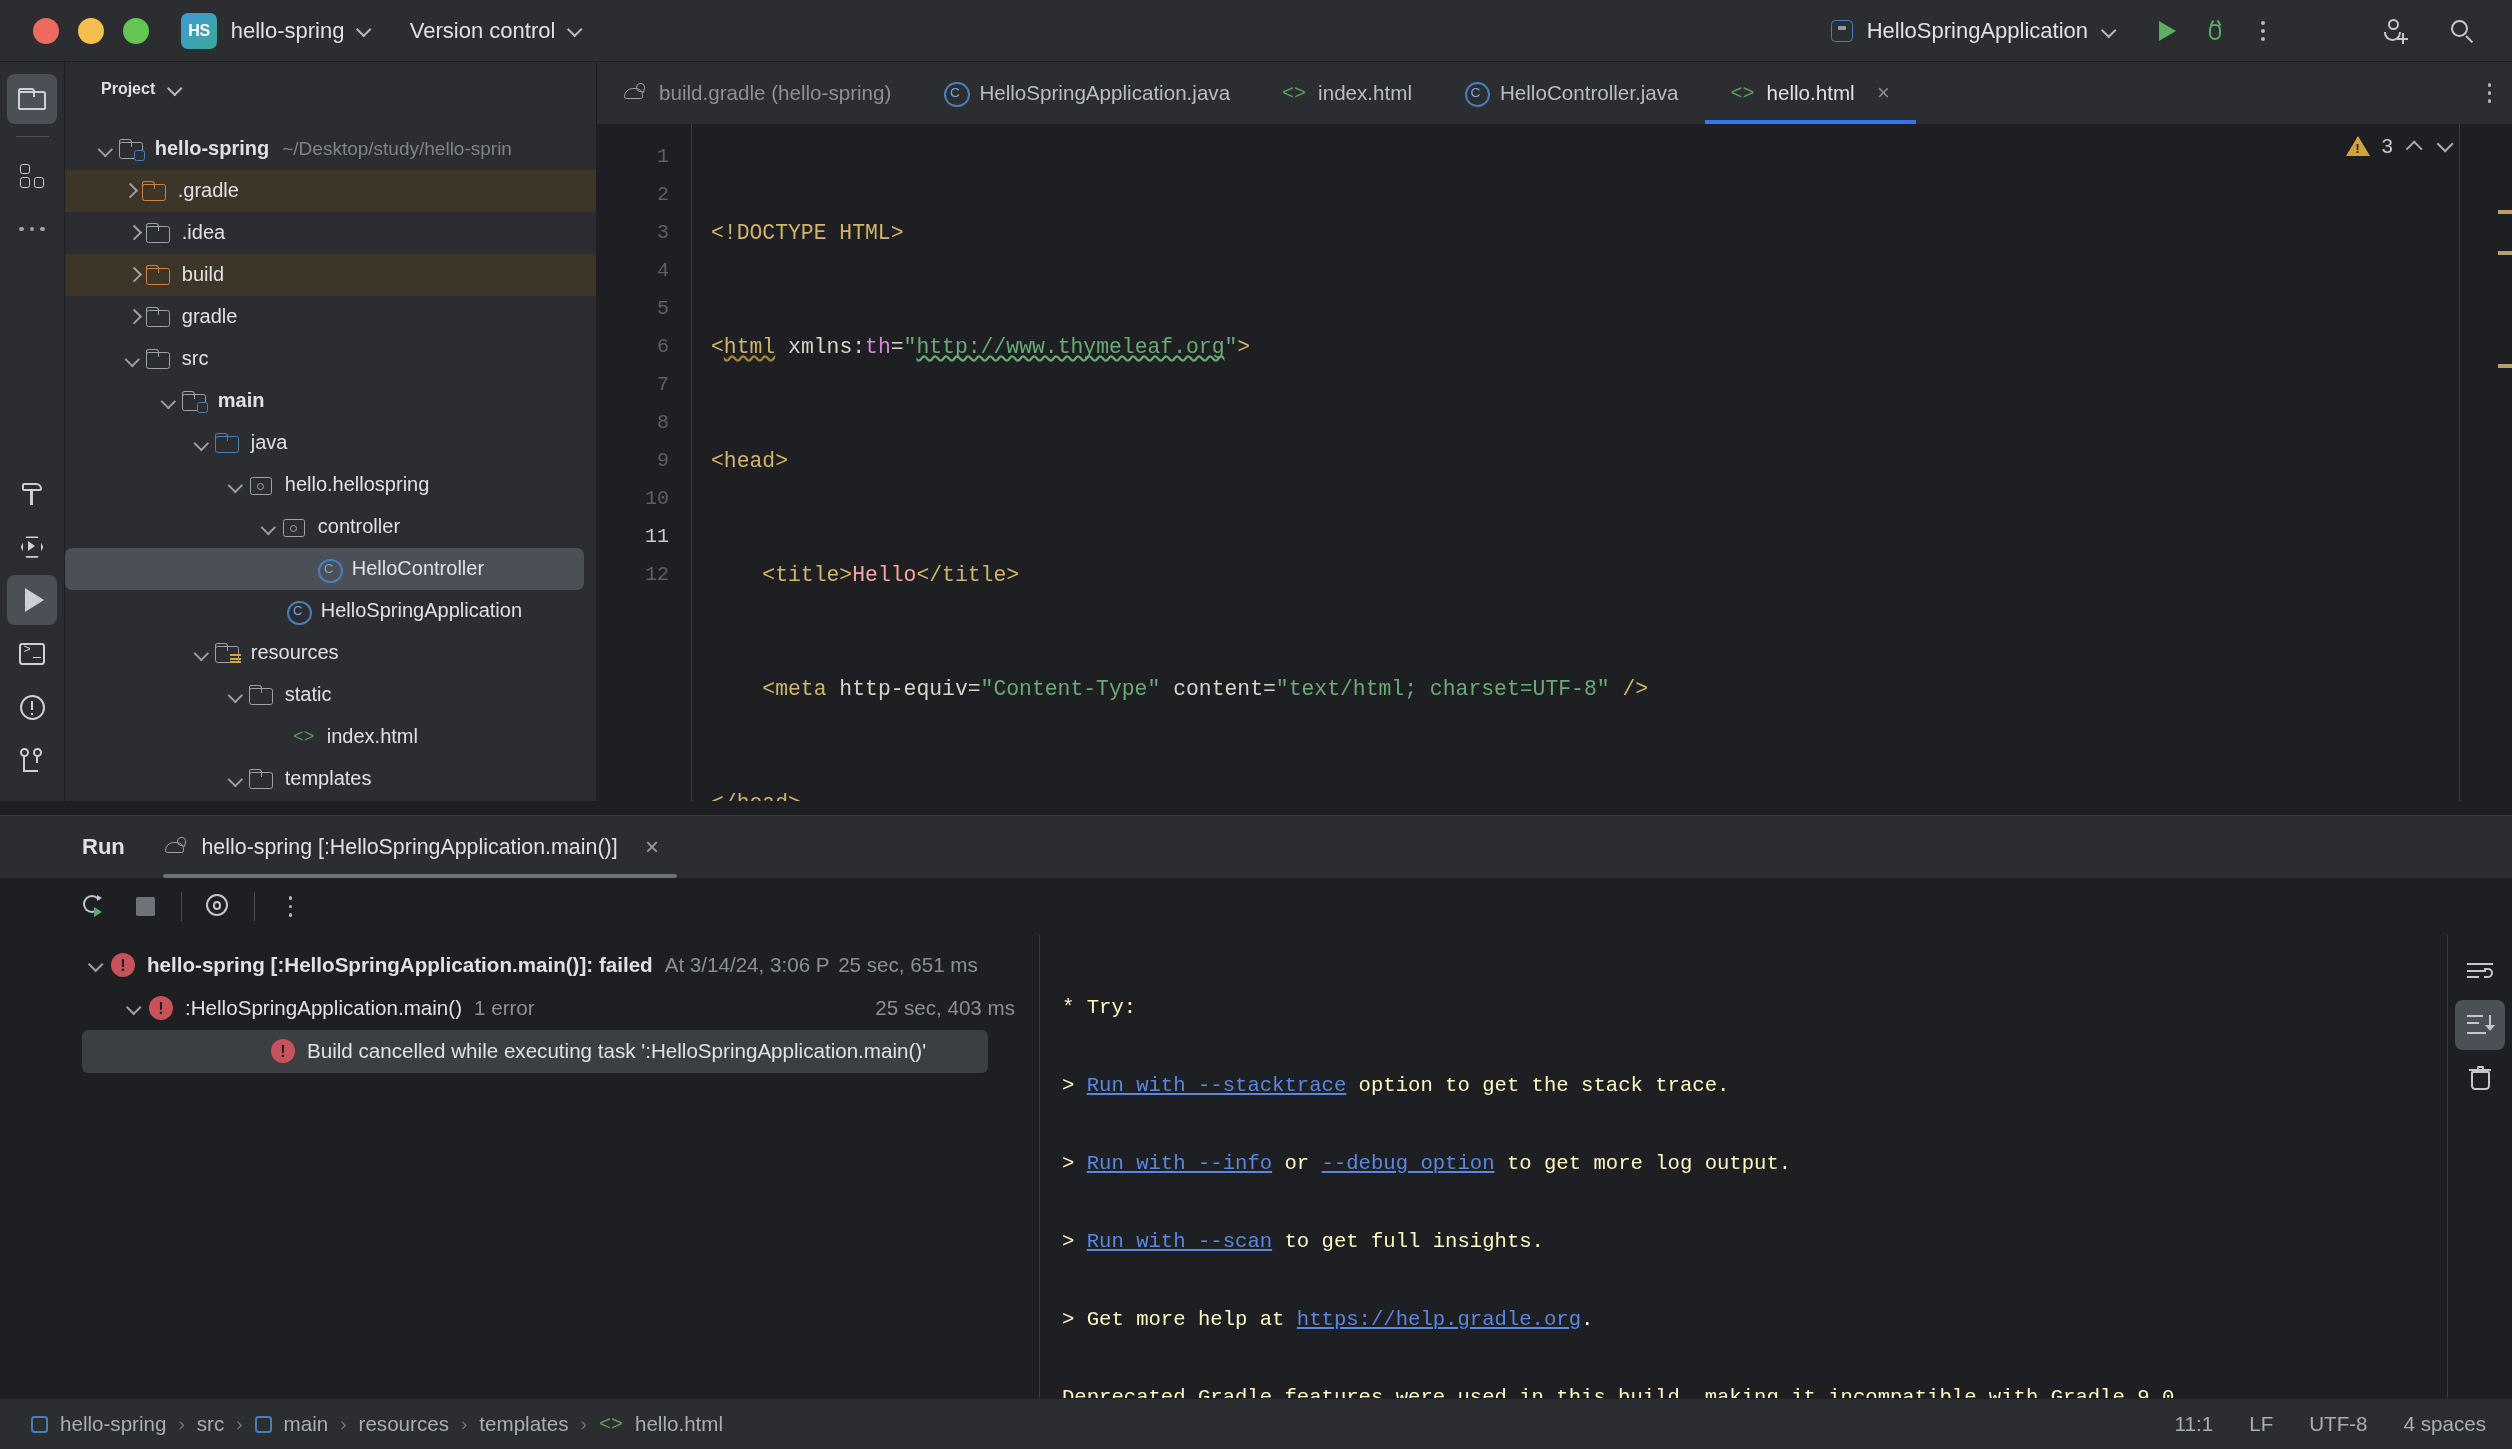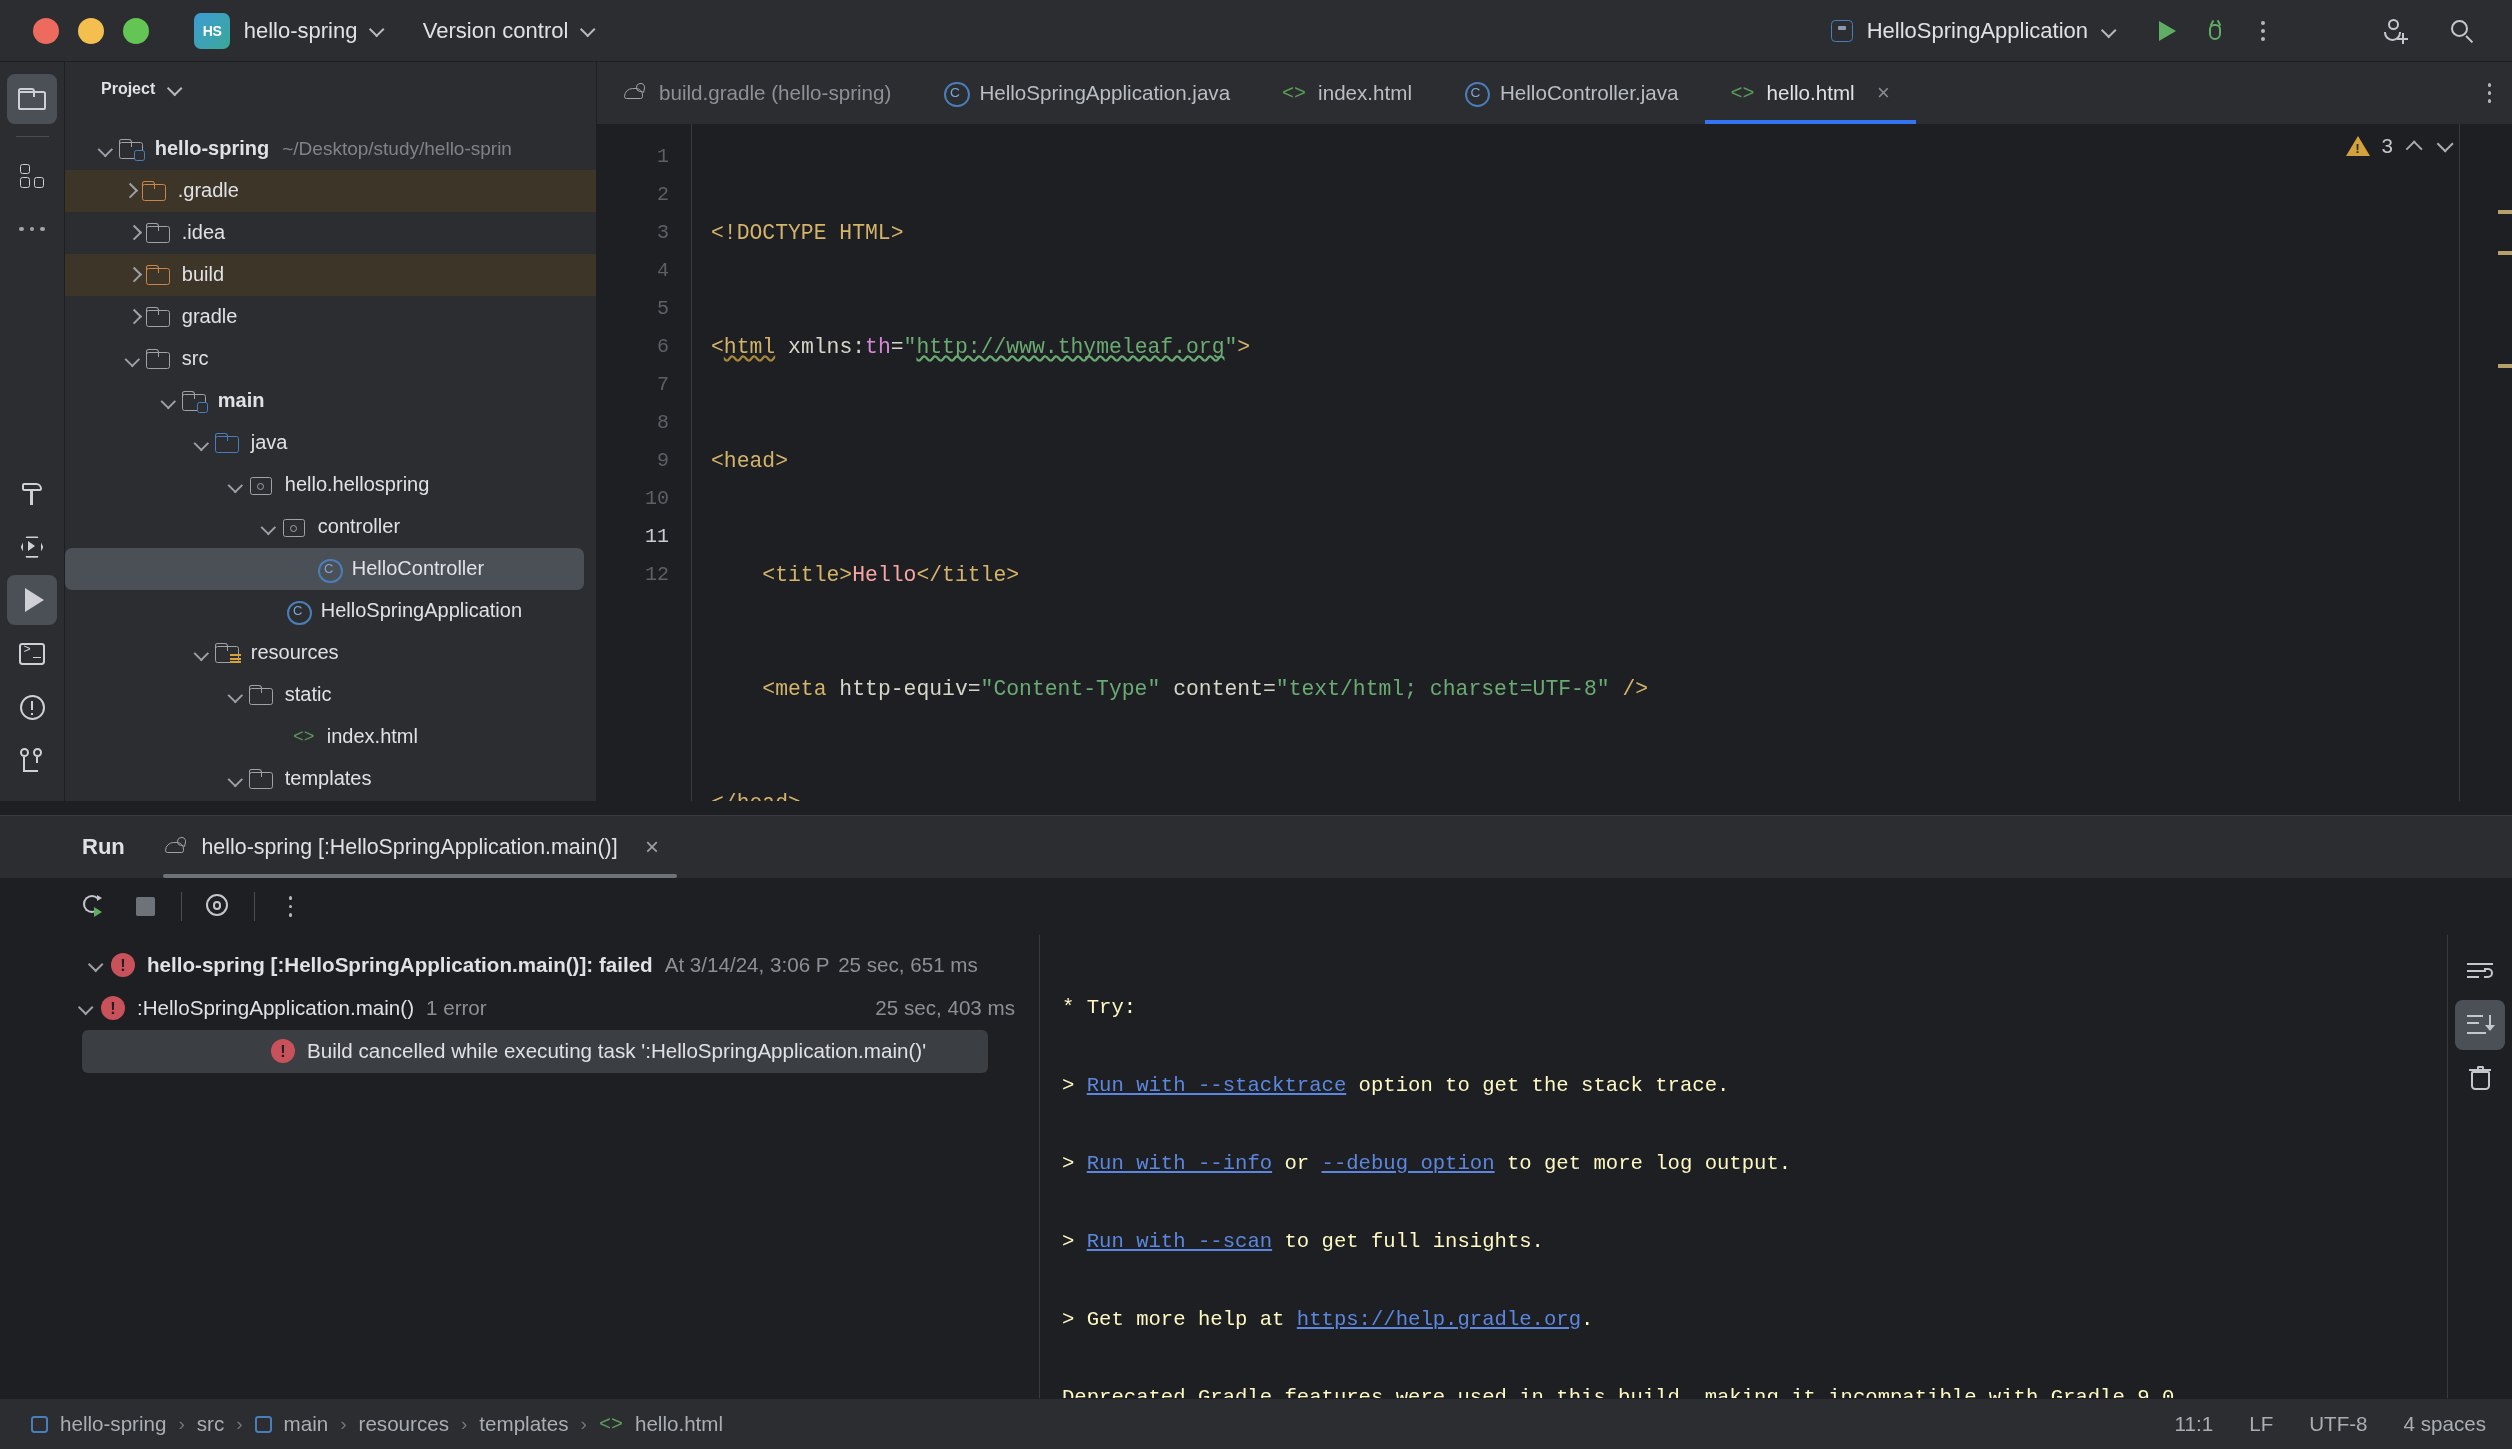--- a/index.html
+++ b/index.html
@@ -16,24 +16,24 @@
   .titlebar {
     height:62px; flex:0 0 62px; background:#2b2d30;
     display:flex; align-items:center; position:relative;
     border-bottom:0.9px solid #1e1f22;
   }
   .traffic { display:flex; gap:19px; padding-left:33px; align-items:center; }
   .tl { width:26px; height:26px; border-radius:50%; }
   .tl.red{background:#ed6a5e;} .tl.yellow{background:#f5bf4f;} .tl.green{background:#62c554;}
 
   .proj-badge {
-    width:36px; height:36px; border-radius:6.9px; margin-left:45px;
+    width:36px; height:36px; border-radius:6.9px; margin-left:32px;
     background:linear-gradient(135deg,#3d9bd4,#3aa898);
     display:flex;align-items:center;justify-content:center;
-    font-size:14px; font-weight:bold; color:#fff; letter-spacing:-0.4px;
+    font-size:16px; font-weight:bold; color:#fff; letter-spacing:-0.4px;
   }
   .proj-name { margin-left:13.7px; font-size:22px; color:#dfe1e5; }
   .chev { display:inline-block; width:15.4px; height:15.4px; position:relative; }
   .chev::after{
     content:""; position:absolute; left:1.7px; top:1.7px; width:9.4px; height:9.4px;
     border-right:2.1px solid #b4b8bf; border-bottom:2.1px solid #b4b8bf;
     transform:rotate(45deg);
   }
   .title-chip { margin-left:12px; }
   .vcs { margin-left:38px; font-size:22px; color:#dfe1e5; display:flex; align-items:center; gap:12px;}
@@ -613,21 +613,21 @@
 
     <div class="run-body">
       <div class="run-tree">
         <div class="rrow" style="padding-left:82px">
           <span class="rtw d"></span>
           <span class="err-ic"></span>
           <span class="r-bold">hello-spring [:HelloSpringApplication.main()]: failed</span>
           <span class="r-mut">At 3/14/24, 3:06 P</span>
           <span class="r-mut" style="margin-left:8.6px">25 sec, 651 ms</span>
         </div>
-        <div class="rrow" style="padding-left:72px">
+        <div class="rrow" style="padding-left:120px">
           <span class="rtw d"></span>
           <span class="err-ic"></span>
           <span>:HelloSpringApplication.main()</span>
           <span class="r-mut">1 error</span>
           <span class="r-time">25 sec, 403 ms</span>
         </div>
         <div class="rrow sel" style="padding-left:189px;margin:0 51px 0 82px;border-radius:6px">
           <span class="err-ic"></span>
           <span>Build cancelled while executing task ':HelloSpringApplication.main()'</span>
         </div>

